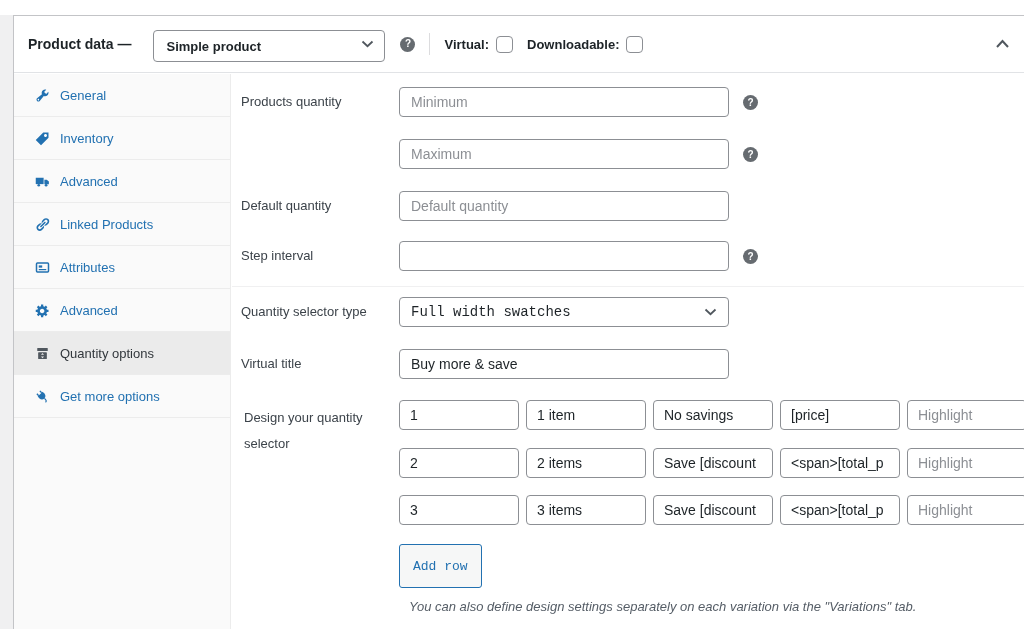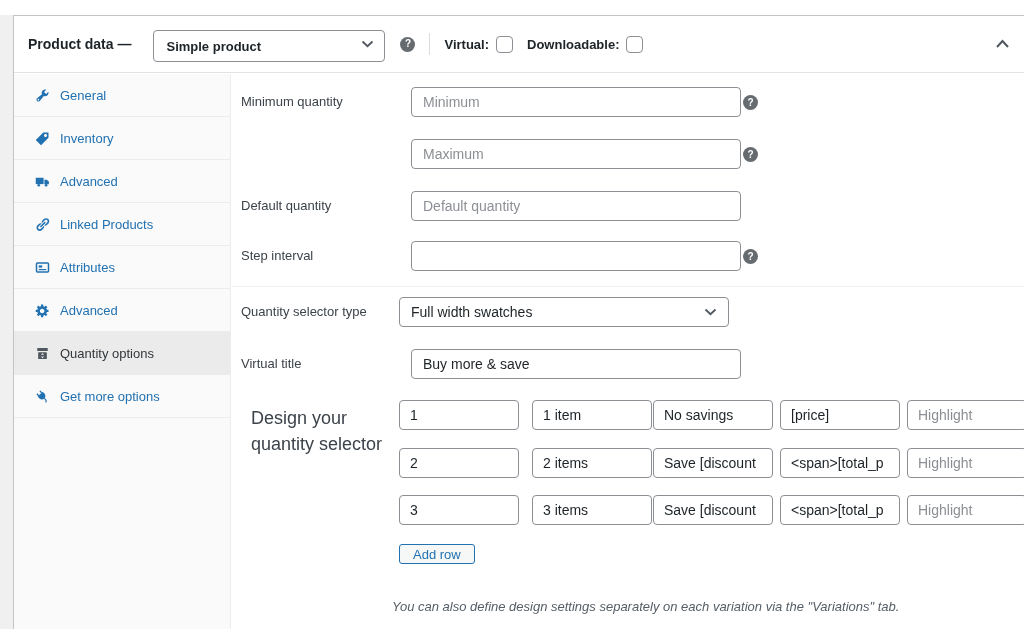--- a/index.html
+++ b/index.html
@@ -45,42 +45,42 @@
   .tabs li.active{background:var(--active-tab-bg); color:var(--active-tab-text);text-align:right;}
   .tabs li.active .icon{color:#50575e;}
   .tabs li span.lbl{white-space:nowrap;}
 
   .main{position:absolute; left:218px; top:0; right:0; bottom:0; background:#fff; overflow:hidden;}
   .frow{position:absolute; left:0; right:0; height:30px;}
   .flabel{position:absolute; left:9px; top:0; width:155px; line-height:30px; font-size:13px;
     color:var(--label-text);}
   .finput{position:absolute; left:167px; top:0; width:330px; height:30px;
     border:1px solid var(--input-border); border-radius:4px; font-family:inherit; font-size:14px;
-    color:var(--text-dark); padding:0 11px; background:#fff;margin-left:12px;}
+    color:var(--text-dark); padding:0 11px; background:#fff;}
   input::placeholder{color:var(--placeholder); opacity:1;}
   .row-help{position:absolute; left:511px; top:8px;}
   .fsep{position:absolute; left:0; right:0; top:212px; border-top:1px solid #f0f0f1;}
   .fselect-wrap{position:absolute; left:167px; top:0; width:330px; height:30px;}
   .fselect-wrap select{width:100%; height:30px; appearance:none; -webkit-appearance:none;
     border:1px solid var(--input-border); border-radius:4px; background:#fff; color:var(--text-dark);
-    font-family:Liberation Sans, sans-serif; font-size:14px; padding:0 30px 0 11px;}
+    font-family:Liberation Mono, monospace; font-size:14px; padding:0 30px 0 11px;}
   .fselect-wrap .chev{position:absolute; right:12px; top:50%; transform:translateY(-50%); pointer-events:none;}
 
-  .design-label{position:absolute; left:19px; top:331px; width:152px; font-size:18px;
+  .design-label{position:absolute; left:12px; top:331px; width:152px; font-size:13px;
     line-height:26px; color:var(--label-text);}
   .gcell{position:absolute; width:120px; height:30px; border:1px solid var(--input-border);
     border-radius:4px; font-family:inherit; font-size:14px; color:var(--text-dark); padding:0 10px;
     background:#fff;}
   .gr0{top:326px;} .gr1{top:374px;} .gr2{top:421px;}
-  .c0{left:167px;} .c1{left:300px;} .c2{left:421px;} .c3{left:548px;} .c4{left:675px;}
-
-  .add-row{position:absolute; left:167px; top:470px; height:20px; padding:0 13px;
+  .c0{left:167px;} .c1{left:294px;} .c2{left:421px;} .c3{left:548px;} .c4{left:675px;}
+
+  .add-row{position:absolute; left:167px; top:470px; height:44px; padding:0 13px;
     background:var(--button-bg); border:1px solid var(--accent); border-radius:3px;
-    color:var(--accent); font-family:Liberation Sans, sans-serif; font-size:13px; cursor:pointer;}
-  .note{position:absolute; left:160px; top:525px; font-size:13px; font-style:italic;
+    color:var(--accent); font-family:Liberation Mono, monospace; font-size:13px; cursor:pointer;}
+  .note{position:absolute; left:177px; top:525px; font-size:13px; font-style:italic;
     color:var(--note-text); white-space:nowrap;}
 </style>
 </head>
 <body>
 
 <div class="gutter-left"></div>
 
 <div class="metabox">
 
   <div class="mb-header">
@@ -188,21 +188,21 @@
               </g>
             </svg>
           </span>
         <span class="lbl">Get more options</span>
       </li>
     </ul>
 
     <div class="main">
 
       <div class="frow" style="top:13px">
-        <label class="flabel">Minimum quantity</label>
+        <label class="flabel">Products quantity</label>
         <input class="finput" type="text" placeholder="Minimum" style="">
         <span class="help-tip row-help">?</span>
       </div>
 
       <div class="frow" style="top:65px">
         <input class="finput" type="text" placeholder="Maximum" style="">
         <span class="help-tip row-help">?</span>
       </div>
 
       <div class="frow" style="top:117px">

